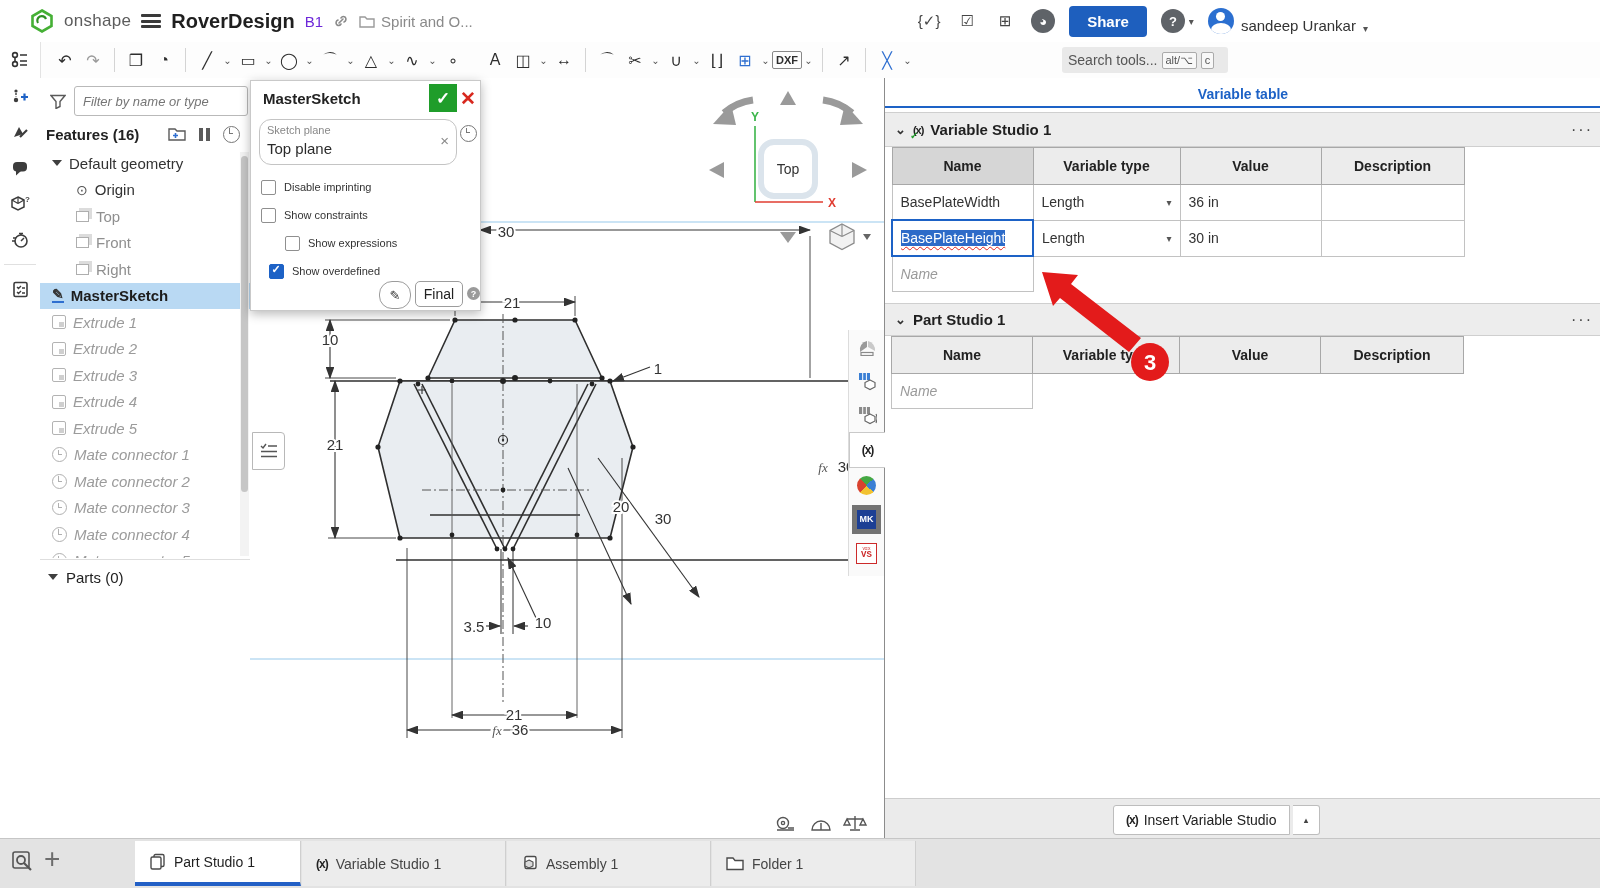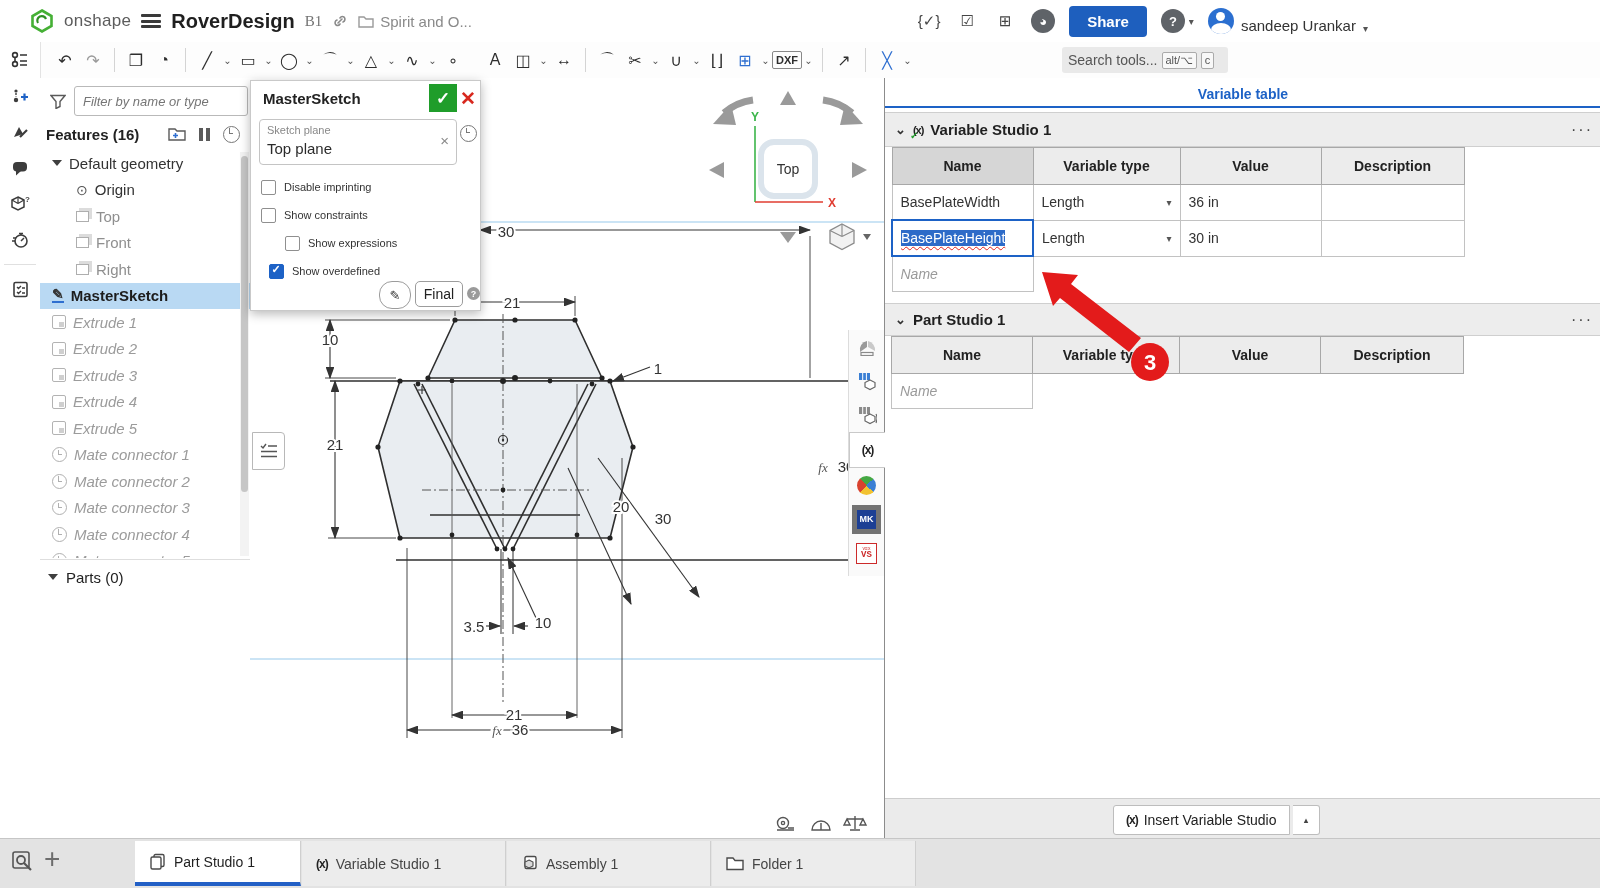--- a/index.html
+++ b/index.html
@@ -5,21 +5,21 @@
   html,body{margin:0;padding:0;background:#fff;}
   #app{position:relative;width:1600px;height:888px;background:#fff;overflow:hidden;
        font-family:"Liberation Sans",sans-serif;color:#333;font-size:14px;}
   
   #hdr{position:absolute;left:0;top:0;width:1356px;height:42px;background:#fff;display:flex;align-items:center;margin-left:22px;}
   .hdr-left{display:flex;align-items:center;gap:10px;padding-left:8px;}
   .logo-word{font-size:17px;color:#5c5c5c;letter-spacing:.3px;}
   .burger{width:20px;height:14px;display:flex;flex-direction:column;justify-content:space-between;cursor:pointer;}
   .burger i{display:block;height:3px;background:#3a3a3a;border-radius:1px;}
   .doc-title{font-size:20px;font-weight:bold;color:#1f1f1f;}
-  .doc-ver{font-size:15px;color:#737373;font-family:Liberation Serif, serif;}
+  .doc-ver{font-size:15px;color:#6d28d9;}
   .doc-loc{font-size:15px;color:#8a8a8a;display:flex;align-items:center;gap:6px;}
   .hdr-right{position:absolute;right:10px;top:0;height:42px;display:flex;align-items:center;gap:14px;}
   .hdr-ico{font-size:15px;color:#454545;width:24px;text-align:center;}
   .circ-dark{width:24px;height:24px;border-radius:50%;background:#5f6368;color:#fff;display:flex;align-items:center;justify-content:center;font-weight:bold;font-size:13px;}
   .share-btn{background:#1e5fbe;color:#fff;border:none;border-radius:4px;font-size:15px;font-weight:bold;padding:7px 18px;cursor:pointer;}
   .caret{font-size:10px;color:#555;}
   .avatar{width:26px;height:26px;border-radius:50%;background:#2b6fd0;position:relative;overflow:hidden;}
   .avatar::before{content:"";position:absolute;top:4px;left:8.5px;width:9px;height:9px;border-radius:50%;background:#fff;}
   .avatar::after{content:"";position:absolute;top:15px;left:3px;width:20px;height:13px;border-radius:50%;background:#fff;}
   .user-name{font-size:15px;color:#333;}
@@ -64,21 +64,21 @@
   .origin-ico{font-size:14px;color:#555;}
   #ftree-scroll{position:absolute;right:1px;top:74px;width:9px;height:404px;background:#f3f3f3;}
   #ftree-thumb{position:absolute;left:1px;top:4px;width:7px;height:336px;background:#c6c6c6;border-radius:4px;}
   .parts-sep{position:absolute;left:0;top:481px;width:210px;height:1px;background:#dedede;}
   .parts-row{position:absolute;left:0;top:486px;width:210px;height:26px;display:flex;align-items:center;gap:8px;padding-left:8px;font-size:15px;color:#222;cursor:pointer;}
   
   #dlg{position:absolute;left:250px;top:80px;width:229px;height:229px;background:#fff;border:1px solid #c9c9c9;box-shadow:0 3px 10px rgba(0,0,0,.28);z-index:30;}
   .dlg-title{position:absolute;left:12px;top:9px;font-size:15px;font-weight:bold;color:#222;}
   .dlg-ok{position:absolute;left:178px;top:3px;width:28px;height:28px;background:#1f9d2a;color:#fff;display:flex;align-items:center;justify-content:center;font-size:17px;font-weight:bold;cursor:pointer;}
   .dlg-cancel{position:absolute;left:206px;top:6px;width:22px;height:22px;color:#d8281e;font-size:19px;font-weight:bold;display:flex;align-items:center;justify-content:center;cursor:pointer;}
-  .dlg-field{position:absolute;left:8px;top:38px;width:196px;height:44px;border:1px solid #c4c4c4;border-radius:4px;}
+  .dlg-field{position:absolute;left:8px;top:38px;width:196px;height:44px;border:1px solid #c4c4c4;border-radius:12px;}
   .dlg-field .lab{position:absolute;left:7px;top:4px;font-size:11px;color:#888;}
   .dlg-field .val{position:absolute;left:7px;top:20px;font-size:15px;color:#2b2b2b;}
   .dlg-field .clr{position:absolute;right:7px;top:12px;font-size:15px;color:#8a8a8a;cursor:pointer;}
   .dlg-clock{position:absolute;left:209px;top:44px;}
   .cbrow{position:absolute;left:10px;width:210px;height:20px;display:flex;align-items:center;gap:8px;cursor:pointer;}
   .cbox{width:13px;height:13px;border:1.5px solid #8f8f8f;border-radius:2px;background:#fff;}
   .cbox.on{background:#1d62c6;border-color:#1d62c6;position:relative;}
   .cbox.on::after{content:"✓";position:absolute;left:1.5px;top:-2px;color:#fff;font-size:11px;font-weight:bold;}
   .cblab{font-size:11px;color:#333;}
   .dlg-sketchbtn{position:absolute;left:128px;top:200px;width:30px;height:26px;border:1px solid #9c9c9c;border-radius:13px;display:flex;align-items:center;justify-content:center;font-size:13px;color:#333;cursor:pointer;background:#fff;}

